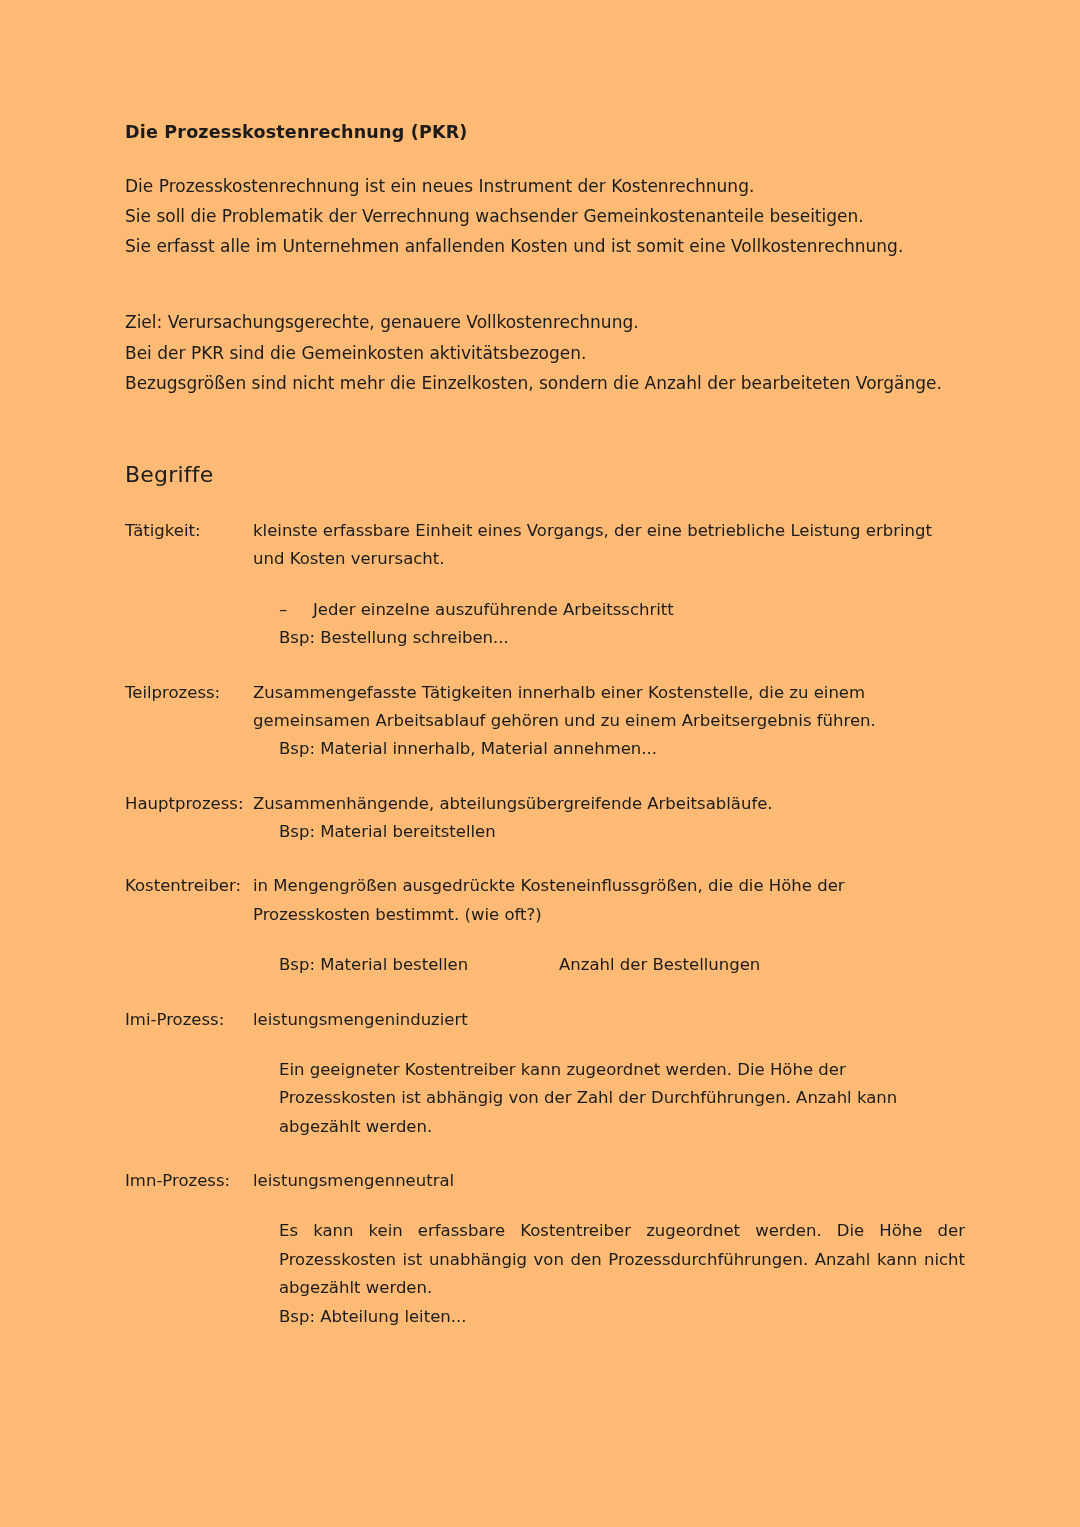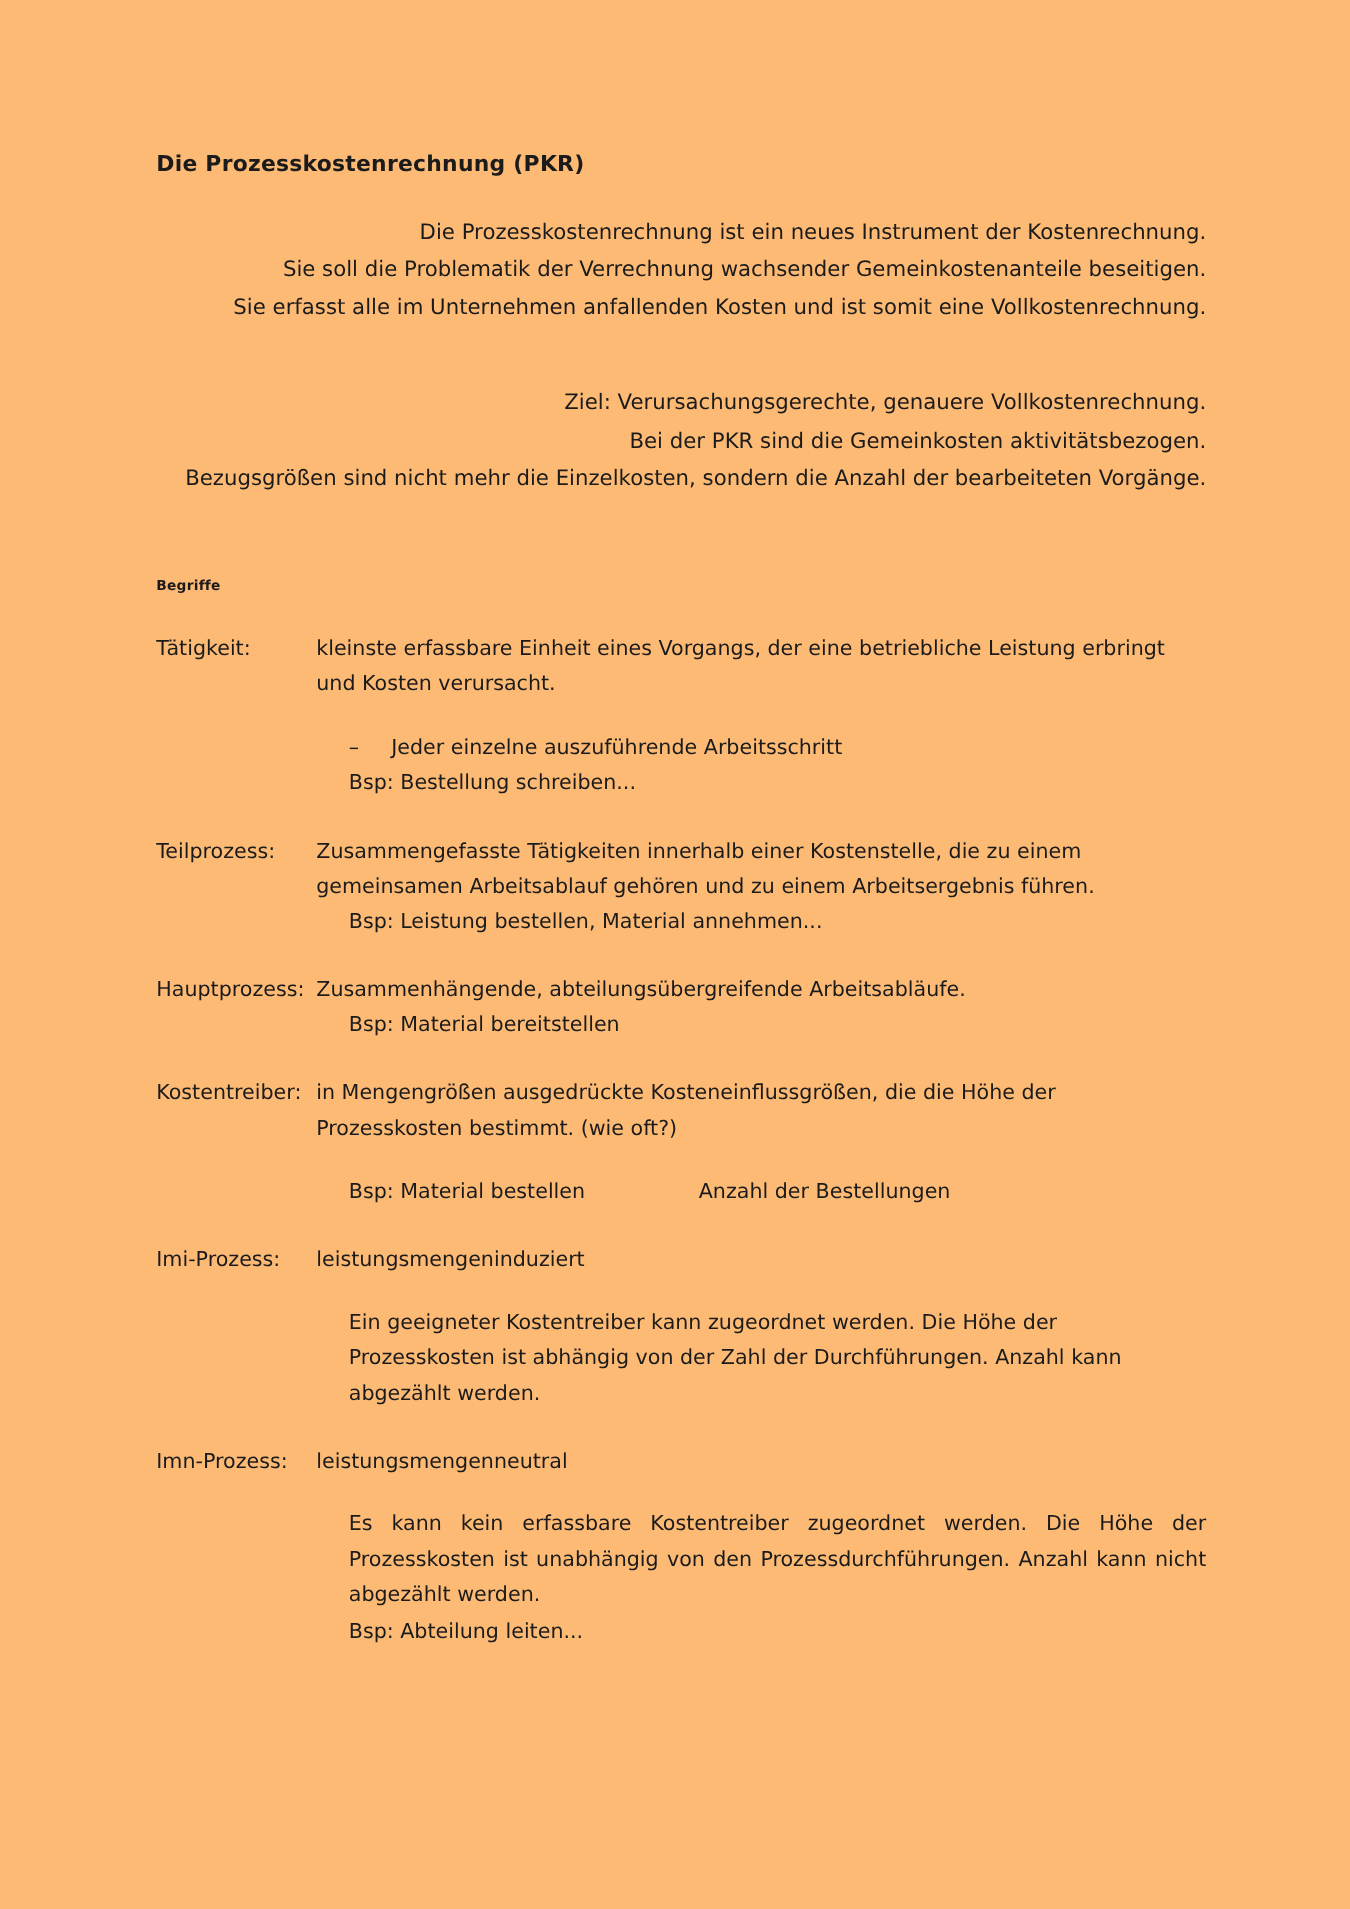--- a/index.html
+++ b/index.html
@@ -35,32 +35,31 @@
     font-weight: bold;
     letter-spacing: 0.2px;
     margin: 0 0 26px 0;
     line-height: 1.4;
   }
 
   .para {
     font-size: 17px;
     line-height: 1.78;
     margin: 0;
-    text-align: right;
   }
   .para p {
     margin: 0;
   }
 
   .gap-lg { height: 46px; }
   .gap-xl { height: 64px; }
 
   .section-head {
-    font-size: 11px;
-    font-weight: bold;
+    font-size: 22px;
+    font-weight: normal;
     margin: 0 0 30px 0;
     letter-spacing: 0.2px;
   }
 
   .term-row {
     display: flex;
     align-items: flex-start;
     margin-bottom: 0;
   }
   .term-label {
@@ -141,21 +140,21 @@
         <p class="bsp">Bsp: Bestellung schreiben...</p>
       </div>
     </div>
 
     <div class="spacer-26"></div>
 
     <div class="term-row">
       <div class="term-label">Teilprozess:</div>
       <div class="term-body">
         <p>Zusammengefasste Tätigkeiten innerhalb einer Kostenstelle, die zu einem gemeinsamen Arbeitsablauf gehören und zu einem Arbeitsergebnis führen.</p>
-        <p class="bsp">Bsp: Leistung bestellen, Material annehmen...</p>
+        <p class="bsp">Bsp: Material innerhalb, Material annehmen...</p>
       </div>
     </div>
 
     <div class="spacer-26"></div>
 
     <div class="term-row">
       <div class="term-label">Hauptprozess:</div>
       <div class="term-body">
         <p>Zusammenhängende, abteilungsübergreifende Arbeitsabläufe.</p>
         <p class="bsp">Bsp: Material bereitstellen</p>

